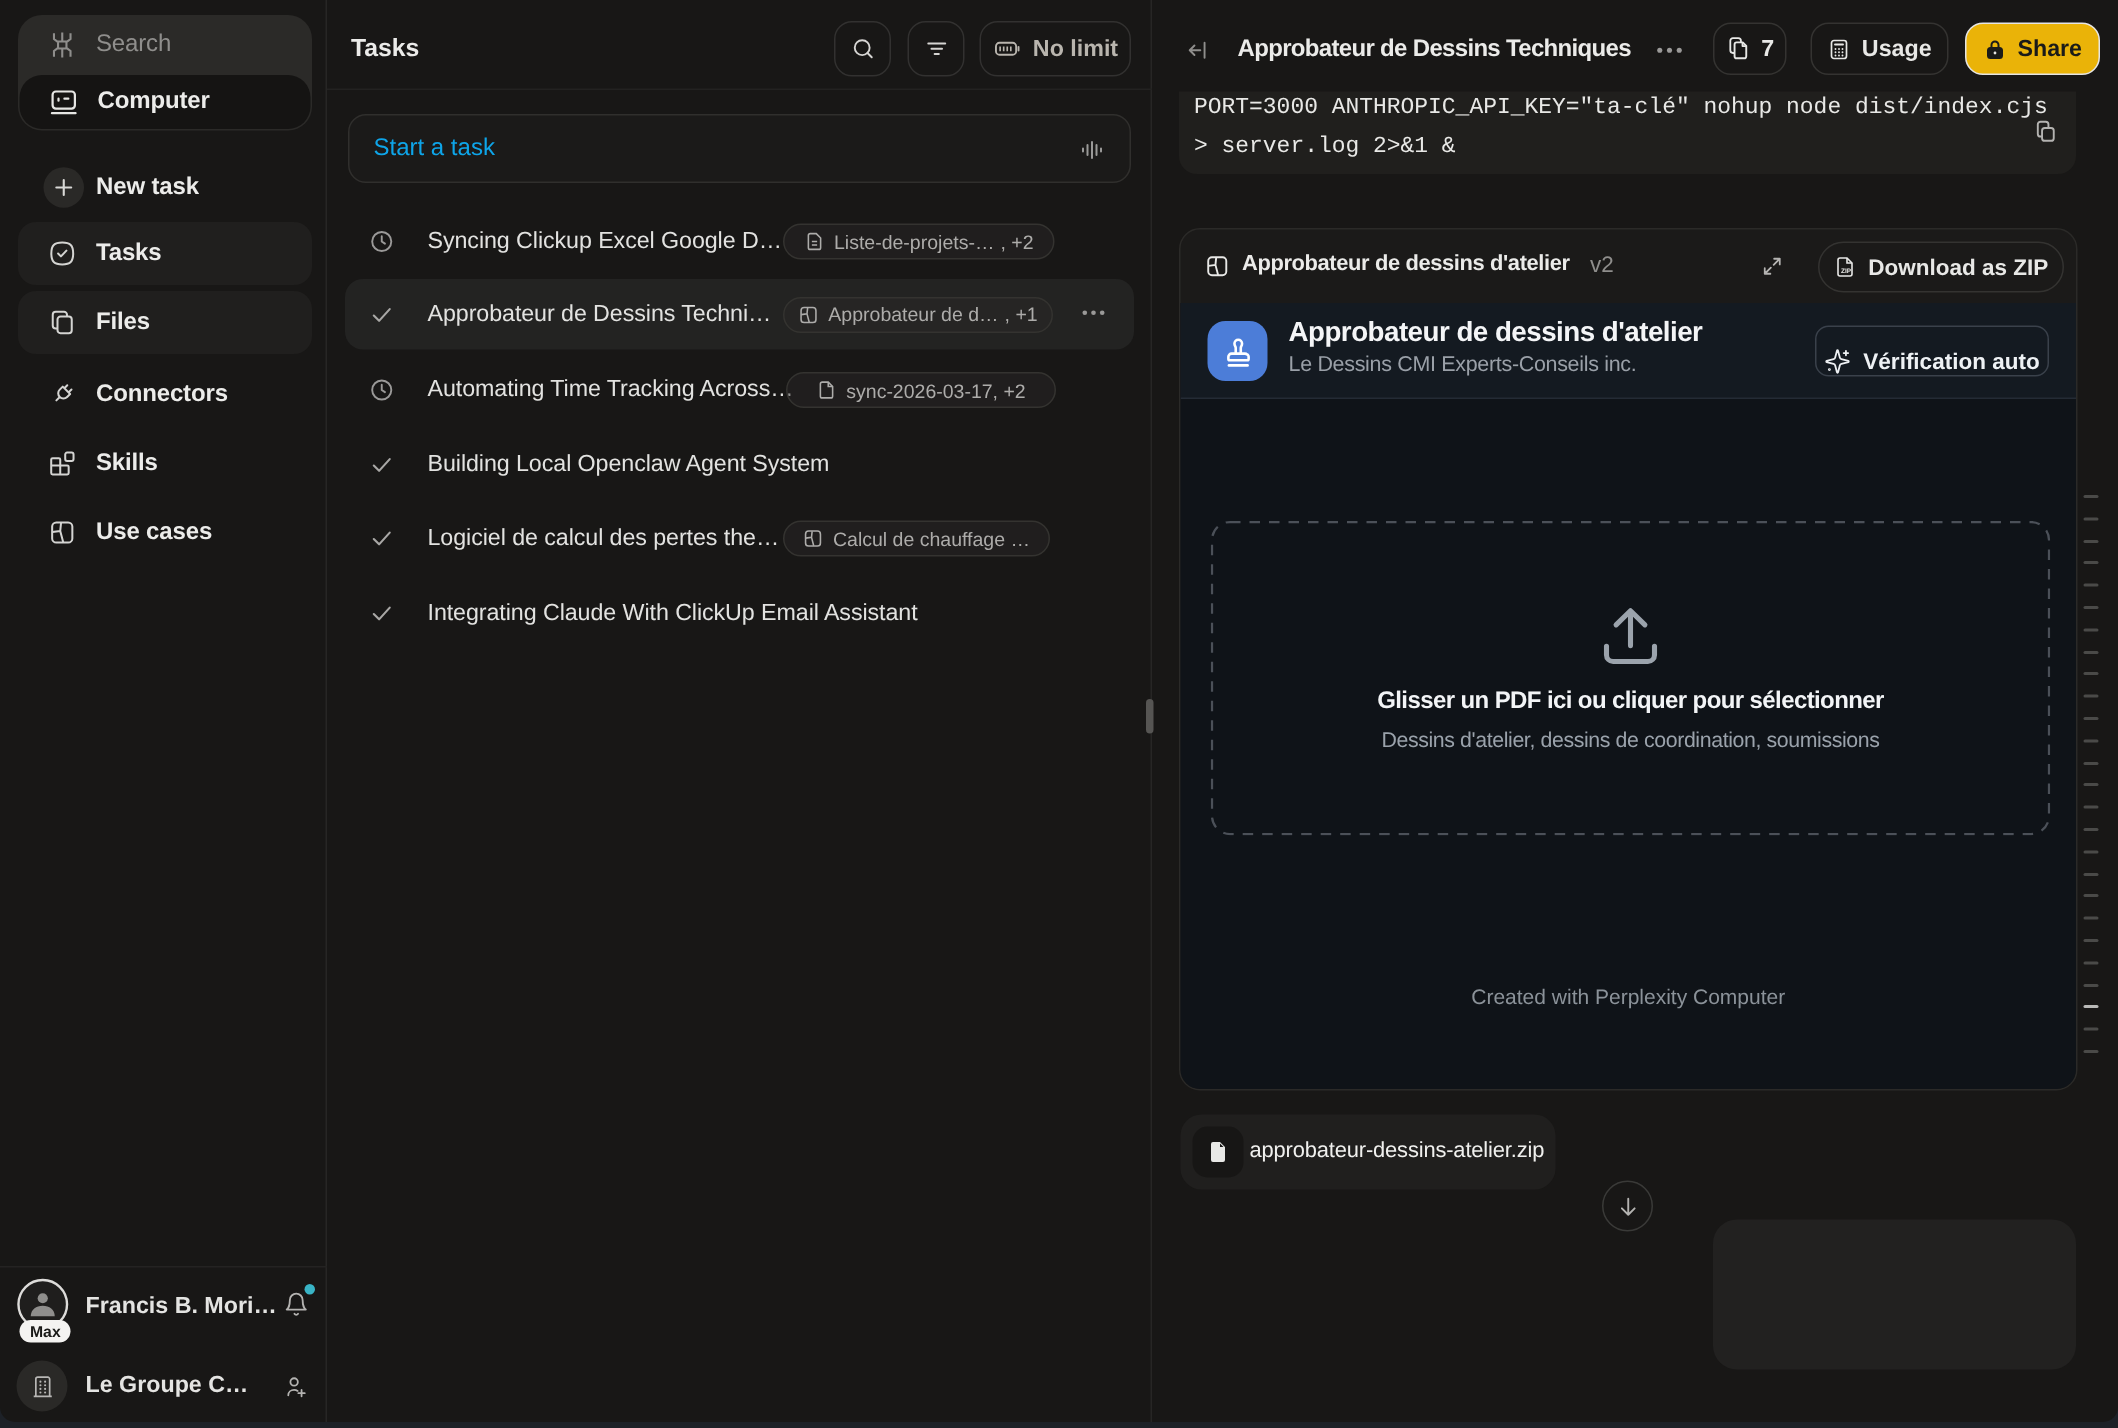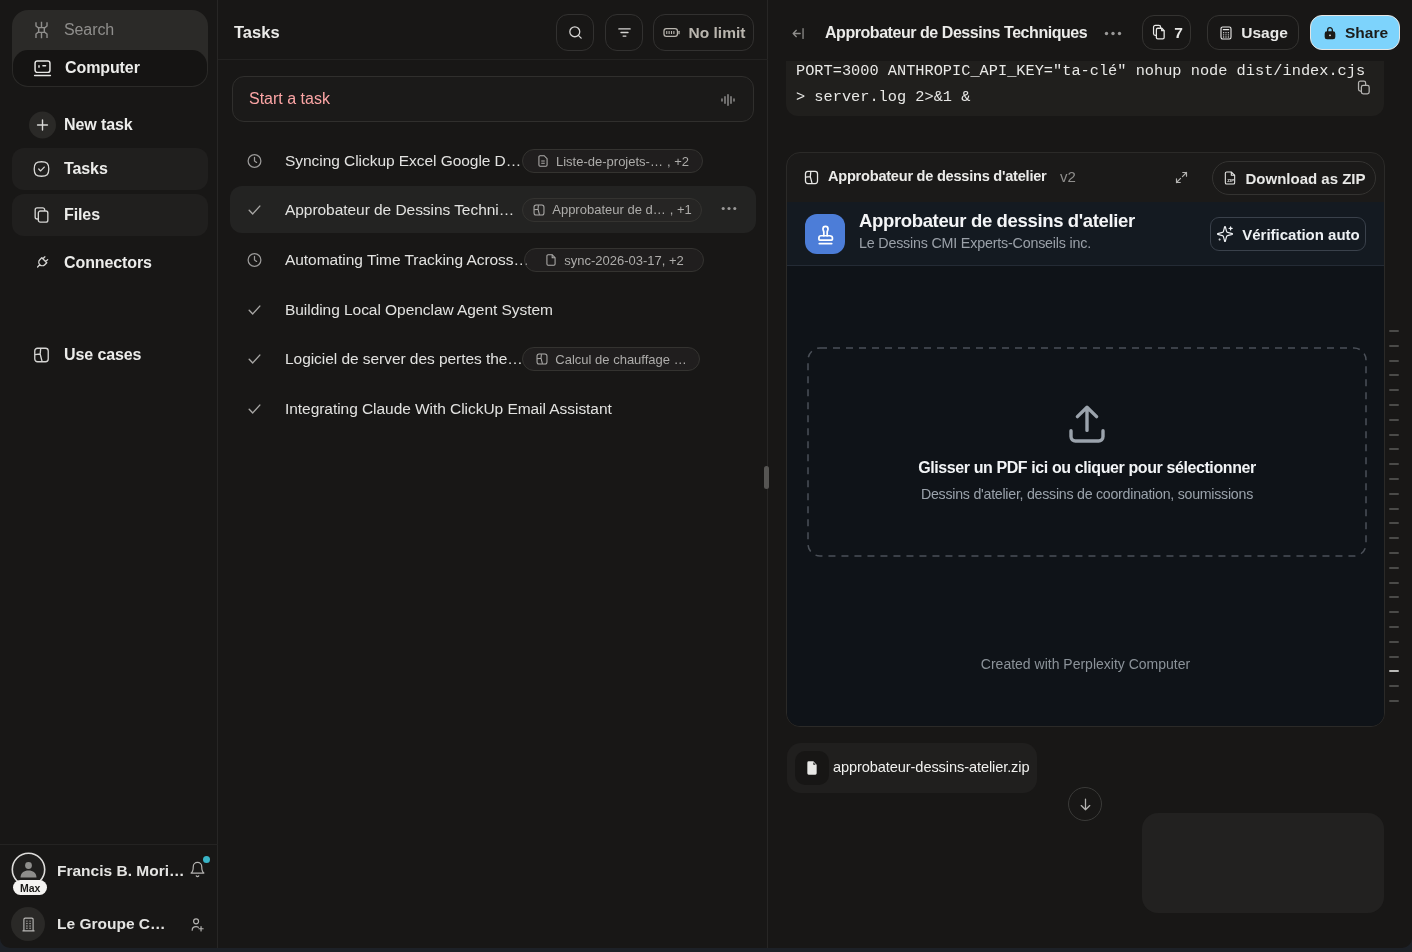--- a/index.html
+++ b/index.html
@@ -32,21 +32,21 @@
 .ttxt{position:absolute;left:55px;top:50%;transform:translateY(-50%);font-size:15.5px;letter-spacing:-.05px;color:#e2e2e0;white-space:nowrap}
 .chip{position:absolute;left:292px;top:50%;transform:translateY(-50%);height:24px;border:1px solid #343330;background:rgba(42,41,39,.45);border-radius:12px;display:flex;align-items:center;justify-content:center;padding:0 8px;gap:6px;color:#adacaa;font-size:13px;white-space:nowrap}
 
 .rbtn{position:absolute;top:15px;height:35px;border:1px solid #343331;border-radius:12px;display:flex;align-items:center;justify-content:center;gap:7px;color:#e8e8e6;font-size:15.5px;font-weight:600}
 #codeblk{position:absolute;left:17px;top:61px;width:598px;height:55px;background:#201f1d;border-radius:0 0 12px 12px;font-family:"Liberation Mono",monospace;font-size:15.3px;color:#e8e8e6;overflow:hidden}
 #card{position:absolute;left:17px;top:152px;width:599px;height:575px;border:1px solid #2b2a28;border-radius:14px;background:#1b1a19}
 #cardhead{position:absolute;left:0;top:0;width:100%;height:49px}
 #appwrap{position:absolute;left:0;top:49px;width:597px;height:524px;background:#0f1318;border-radius:0 0 13px 13px;overflow:hidden}
 #apphead{position:absolute;left:0;top:0;width:100%;height:64px;background:#141a21;border-bottom:1px solid #242b35}
 #bluetile{position:absolute;left:18px;top:12px;width:40px;height:40px;background:#4c7dd8;border-radius:12px;display:flex;align-items:center;justify-content:center}
-#verif{position:absolute;right:18px;top:15px;width:156px;height:34px;border:1px solid #3a414b;border-radius:9px;display:flex;align-items:center;justify-content:center;gap:8px;font-size:15px;font-weight:600;color:#eef1f4}
+#verif{position:absolute;right:18px;top:15px;width:156px;height:34px;border:1px solid #3a414b;border-radius:9px;display:flex;align-items:flex-end;justify-content:center;gap:8px;font-size:15px;font-weight:600;color:#eef1f4}
 #dashbox{position:absolute;left:20px;top:145px;width:560px;height:210px;text-align:center}
 #filechip{position:absolute;left:18px;top:743px;width:250px;height:50px;background:#201f1e;border-radius:14px}
 #dncirc{position:absolute;left:299px;top:787px;width:34px;height:34px;border:1px solid #3a3a38;border-radius:50%;display:flex;align-items:center;justify-content:center}
 #popup{position:absolute;left:373px;top:813px;width:242px;height:100px;background:#222120;border-radius:16px}
 #cmdinput{position:absolute;left:21px;top:829px;width:595px;height:103px;background:#1c1b1a;border:1px solid #343331;border-radius:22px}
 #sendbtn{position:absolute;right:16px;bottom:15px;width:35px;height:35px;background:#706f6d;border-radius:50%;display:flex;align-items:center;justify-content:center}
 .tick{position:absolute;left:620px;width:10px;height:2px;background:#4a4a48;border-radius:1px}
 </style></head>
 <body>
 <div id="win">
@@ -101,20 +101,29 @@
   <div class="navrow" style="top:242px">
     <span class="navico">
           <svg width="19" height="19" viewBox="0 0 24 24" fill="none" stroke="#d4d4d2" stroke-width="1.7" stroke-linecap="round" stroke-linejoin="round">
             <g transform="rotate(45 12 12)">
               <path d="M9.5 7V3.5M14.5 7V3.5M7.6 7h8.8v3.6a4.4 4.4 0 0 1-8.8 0zM12 15.2V19"></path>
             </g>
           </svg>
         </span>
     <span class="navlab">Connectors</span>
   </div>
+  <div class="navrow" style="top:288px">
+    <span class="navico">
+          <svg width="19" height="19" viewBox="0 0 24 24" fill="none" stroke="#d4d4d2" stroke-width="1.7" stroke-linejoin="round">
+            <rect x="14.5" y="2.8" width="7" height="7" rx="1.6"></rect>
+            <path d="M10.3 21.2V8.7a1.2 1.2 0 0 0-1.2-1.2H3.9a1.2 1.2 0 0 0-1.2 1.2v11.3a1.2 1.2 0 0 0 1.2 1.2h12.3a1.2 1.2 0 0 0 1.2-1.2v-5.2a1.2 1.2 0 0 0-1.2-1.2H2.7"></path>
+          </svg>
+        </span>
+    <span class="navlab">Skills</span>
+  </div>
   <div class="navrow" style="top:334px">
     <span class="navico">
           <svg width="19" height="19" viewBox="0 0 24 24" fill="none" stroke="#d4d4d2" stroke-width="1.7" stroke-linejoin="round">
             <rect x="3.5" y="3.5" width="17" height="17" rx="3.5"></rect>
             <path d="M11 3.8l-.7 6.9-6.6.9M10.3 10.7l2.5 9.6"></path>
           </svg>
         </span>
     <span class="navlab">Use cases</span>
   </div>
   <div id="sep-bottom"></div>
@@ -162,21 +171,21 @@
   <div class="hbtn" style="left:435px;width:101px">
         <svg width="19" height="19" viewBox="0 0 24 24" fill="none" stroke="#b9b5ae" stroke-width="1.6">
           <rect x="2.5" y="7" width="17" height="10" rx="3"></rect>
           <path d="M6 10v4M9 10v4M12 10v4M15 10v4" stroke-width="1.4"></path>
           <path d="M21.5 10.5v3" stroke-linecap="round"></path>
         </svg>
         <span style="color:#b9b5ae">No limit</span>
       </div>
   <div class="abs" style="left:0;top:59px;width:550px;height:1px;background:#232221"></div>
   <div id="startinput">
-    <span class="txt" style="left:16px;top:13px;font-size:16px;color:#fca5a5">Start a task</span>
+    <span class="txt" style="left:16px;top:13px;font-size:16px;color:#0ea5e9">Start a task</span>
     <svg class="abs" style="right:17px;top:15px" width="16" height="16" viewBox="0 0 24 24" fill="none" stroke="#9a9998" stroke-width="2" stroke-linecap="round">
           <path d="M3 10.5v3M7.5 7v10M12 4v16M16.5 7v10M21 10.5v3"></path>
         </svg>
   </div>
 
   <div class="trow" style="top:137px">
     <span class="tico">
           <svg width="17" height="17" viewBox="0 0 24 24" fill="none" stroke="#9a9998" stroke-width="1.8">
             <circle cx="12" cy="12" r="9"></circle>
             <path d="M12 7v5l3 2" stroke-linecap="round"></path>
@@ -236,21 +245,21 @@
           </svg>
         </span>
     <span class="ttxt">Building Local Openclaw Agent System</span>
   </div>
   <div class="trow" style="top:335px">
     <span class="tico">
           <svg width="17" height="17" viewBox="0 0 24 24" fill="none" stroke="#a8a7a5" stroke-width="2" stroke-linecap="round" stroke-linejoin="round">
             <path d="m4.5 12.5 5 5 10-11"></path>
           </svg>
         </span>
-    <span class="ttxt">Logiciel de server des pertes the…</span>
+    <span class="ttxt">Logiciel de calcul des pertes the…</span>
     <div class="chip" style="width:178px">
           <svg width="14" height="14" viewBox="0 0 24 24" fill="none" stroke="#adacaa" stroke-width="1.8">
             <rect x="3.5" y="3.5" width="17" height="17" rx="3.5"></rect>
             <path d="M11 3.8l-.7 6.9-6.6.9M10.3 10.7l2.5 9.6"></path>
           </svg>
           <span>Calcul de chauffage …</span>
         </div>
   </div>
   <div class="trow" style="top:385px">
     <span class="tico">
@@ -282,21 +291,21 @@
         </svg>
         <span>7</span>
       </div>
   <div class="rbtn" style="left:438px;width:92px">
         <svg width="16" height="16" viewBox="0 0 24 24" fill="none" stroke="#e8e8e6" stroke-width="1.7">
           <rect x="4.5" y="3" width="15" height="18" rx="2.5"></rect>
           <path d="M8 7h8M8.5 11.5h.01M12 11.5h.01M15.5 11.5h.01M8.5 14.8h.01M12 14.8h.01M15.5 14.8h.01M8.5 18h.01M12 18h.01M15.5 18h.01" stroke-width="1.9" stroke-linecap="round"></path>
         </svg>
         <span>Usage</span>
       </div>
-  <div class="rbtn" style="left:541px;width:90px;background:#7dd3fc;border-color:#e6e5e3;color:#1b1b19">
+  <div class="rbtn" style="left:541px;width:90px;background:#eab308;border-color:#e6e5e3;color:#1b1b19">
         <svg width="16" height="16" viewBox="0 0 24 24" fill="none" stroke="#1b1b19" stroke-width="2">
           <rect x="5" y="10.5" width="14" height="10" rx="2.5" fill="#1b1b19"></rect>
           <path d="M8.5 10.5V7.5a3.5 3.5 0 0 1 7 0v3"></path>
           <circle cx="12" cy="15.5" r="1.4" fill="#e6e5e3" stroke="none"></circle>
         </svg>
         <span>Share</span>
       </div>
 
   <div id="codeblk">
     <div class="txt" style="left:10px;top:1px">PORT=3000 ANTHROPIC_API_KEY="ta-clé" nohup node dist/index.cjs</div>

